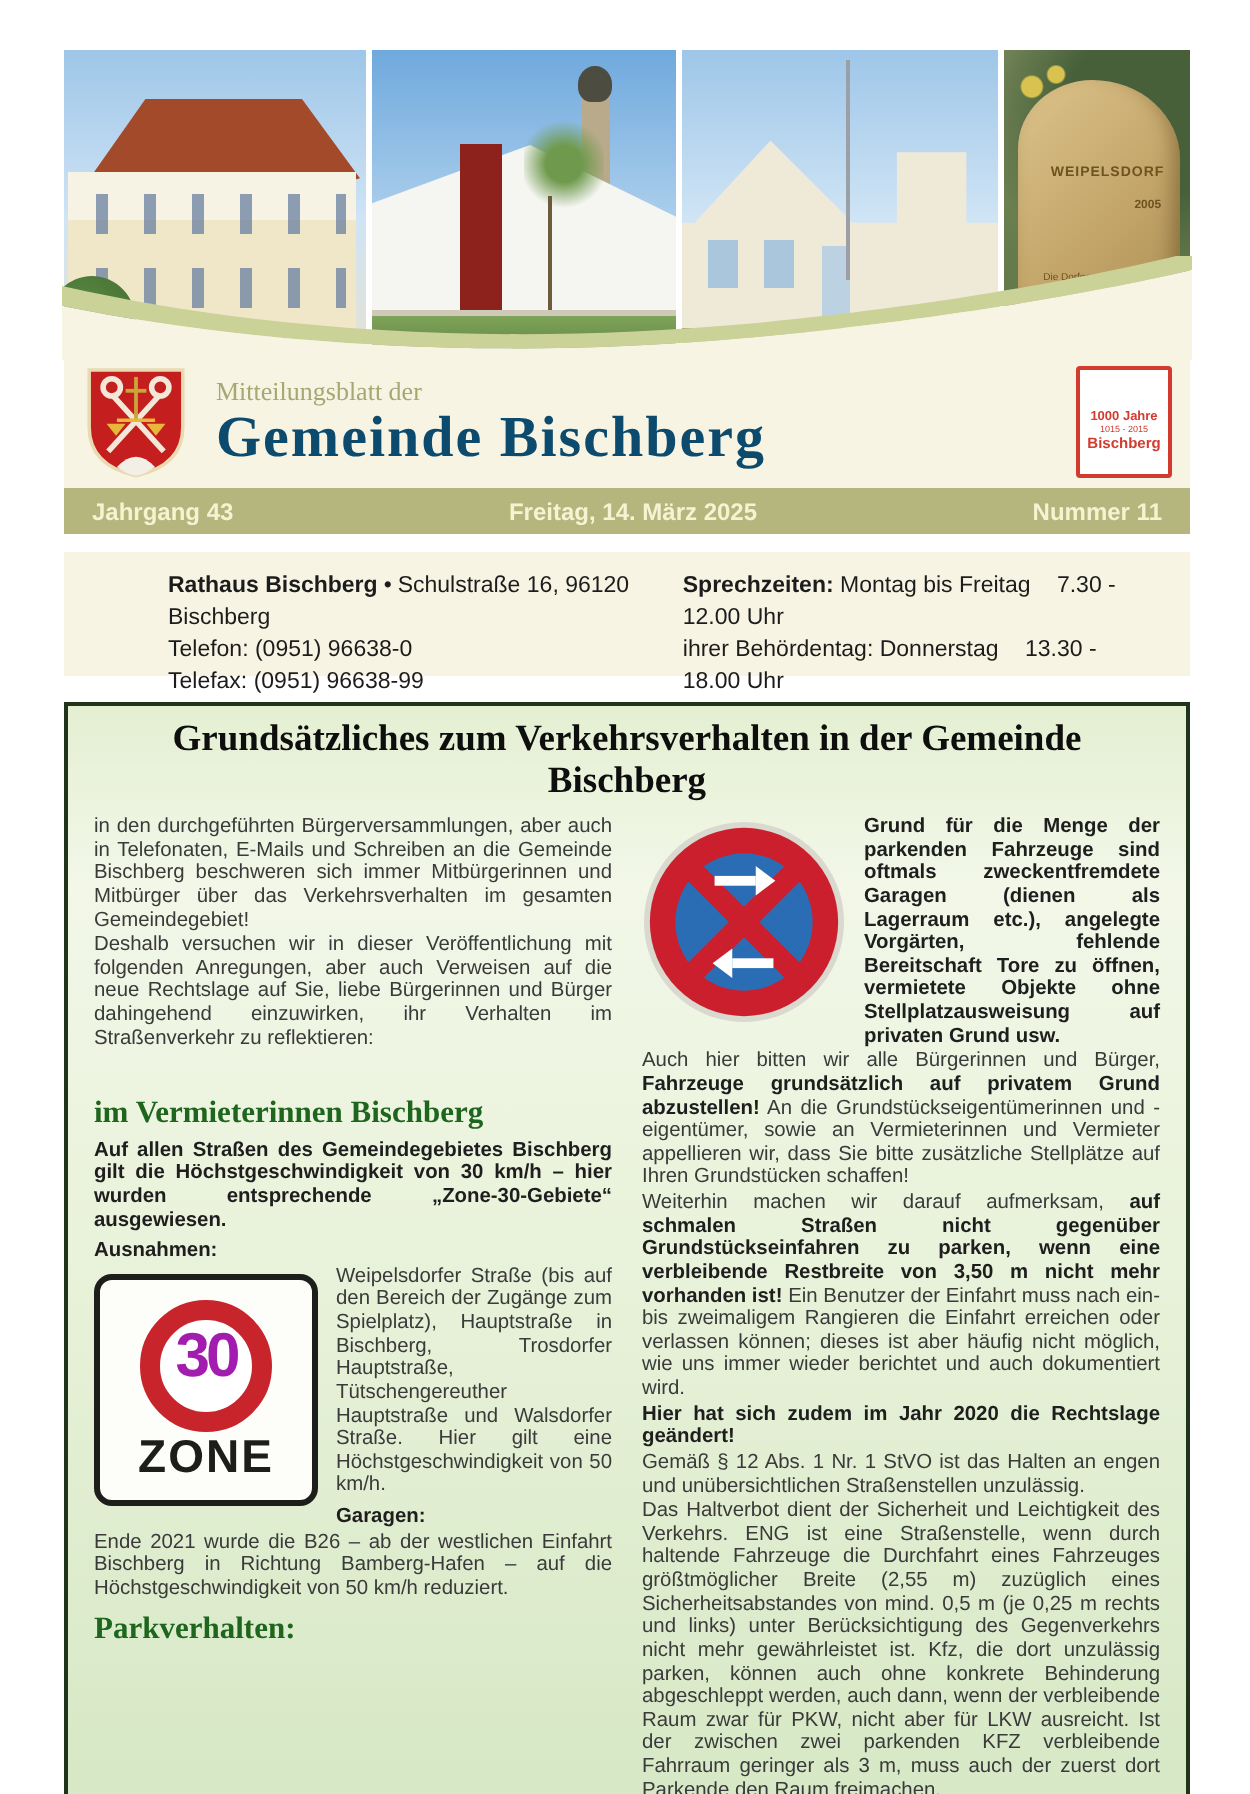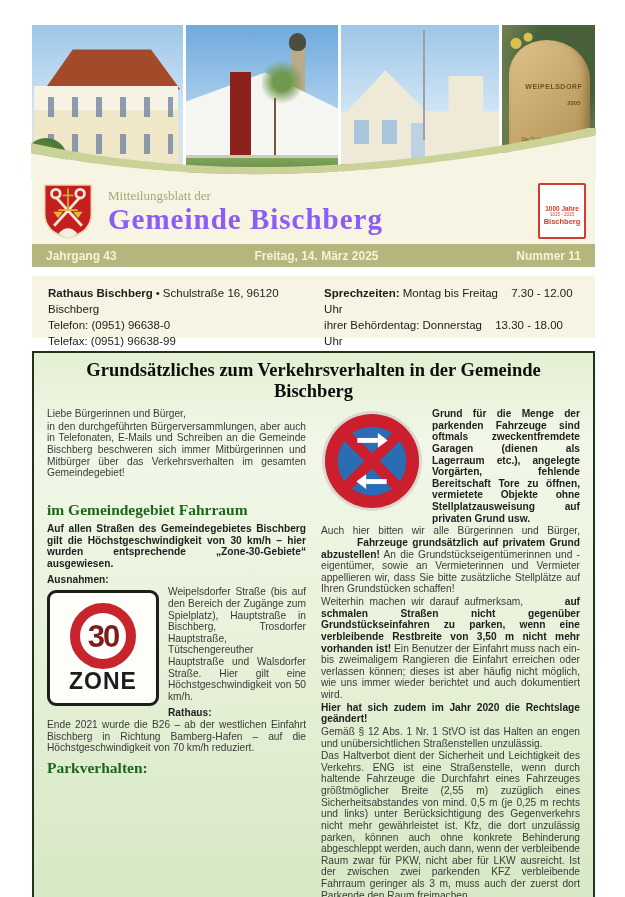--- a/index.html
+++ b/index.html
@@ -53,58 +53,58 @@
   .p4-l3 { top:72%; left:16%; font-size:5px; font-weight:normal; }
 
   .swoosh { position:absolute; left:-1px; right:-1px; bottom:-2px; height:52px; z-index:5; pointer-events:none; }
   .swoosh svg { width:100%; height:100%; display:block; }
 
   
   .masthead { background:#f7f4e3; height:66px; display:flex; align-items:center; position:relative; padding:0 8px 0 10px; }
   .coa { width:52px; height:58px; flex:0 0 auto; }
   .mast-text { margin-left:14px; }
   .kicker { font-family:"Liberation Serif", serif; font-size:13px; color:#a2a972; margin-bottom:0; }
-  .mast-title { font-family:"Liberation Serif", serif; font-weight:bold; font-size:29px; color:#8b5cf6; letter-spacing:1px; line-height:1.05; }
+  .mast-title { font-family:"Liberation Serif", serif; font-weight:bold; font-size:29px; color:#0c4a6e; letter-spacing:1px; line-height:1.05; }
   .jubilee { position:absolute; right:9px; top:5px; width:48px; height:56px; background:#fff; border:2px solid #d23b2e; border-radius:2px;
       display:flex; flex-direction:column; align-items:center; justify-content:space-between; padding:20px 1px; }
   .jub-top { color:#d23b2e; font-weight:bold; font-size:6.5px; }
   .jub-years { color:#d23b2e; font-size:4.5px; }
   .jub-art { width:40px; height:22px; }
   .jub-bottom { color:#d23b2e; font-weight:bold; font-size:7.5px; }
 
   
   .issue-bar { background:#b5b57e; color:#f7f3d2; height:23px; display:flex; align-items:center; justify-content:space-between;
       padding:0 14px; font-size:12px; font-weight:bold; }
 
   
   .contact { background:#f7f4e3; margin-top:9px; height:62px; padding:9px 16px; display:flex; font-size:11.5px; color:#1c1c1c; line-height:1.4; }
-  .contact .c-left { width:52%; }
+  .contact .c-left { width:52%;margin-left:36px; }
   .contact .c-right { width:48%; }
   .contact b { font-weight:bold; }
   .sep { margin:0 3px; }
   .time { margin-left:10px; }
 
   
   .article { margin-top:13px; height:554px; border:2px solid #20331b; overflow:hidden;
       background:linear-gradient(180deg,#e4efd2 0%,#f2f7e8 16%,#e9f2da 50%,#d6e8c5 100%); padding:5px 13px 8px; }
   .a-title { font-family:"Liberation Serif", serif; font-weight:bold; font-size:18.5px; color:#0e0e0e; text-align:center; margin:2px 0 6px; }
   .cols { display:flex; gap:15px; }
   .col { flex:1 1 0; font-size:10.2px; line-height:1.14; color:#3a3a3a; text-align:justify; }
   .col p { margin:0 0 1px; }
-  .b { font-weight:bold; color:#1e1e1e;margin-left:36px; }
+  .b { font-weight:bold; color:#1e1e1e; }
   .lbl { font-weight:bold; color:#1e1e1e; margin-top:4px !important; }
   h2.green { font-family:"Liberation Serif", serif; font-weight:bold; font-size:15.5px; color:#1e651e; line-height:1.08; margin:7px 0 4px; text-align:left; }
   h2.green.tight { margin-top:6px; }
   .salutation { margin-bottom:0; }
 
   
   .zone-sign { width:112px; height:116px; background:#fdfdfa; border:3px solid #1d1d1b; border-radius:9px; float:left; margin:4px 9px 2px 0;
       display:flex; flex-direction:column; align-items:center; justify-content:center; }
-  .zone-circle { width:66px; height:66px; border:10px solid #c8242c; border-radius:50%; background:#fff; display:flex; align-items:center; justify-content:center;
-      font-weight:bold; font-size:31px; color:#7f1d1d; letter-spacing:-2px; }
+  .zone-circle { width:66px; height:66px; border:10px solid #c8242c; border-radius:50%; background:#fff; display:flex; justify-content:center;
+      font-weight:bold; font-size:31px; color:#a21caf; letter-spacing:-2px; }
   .zone-word { font-weight:bold; font-size:23px; color:#1d1d1b; letter-spacing:1px; margin-top:1px; line-height:1; }
 
   
   .nostop { width:102px; height:102px; float:left; margin:2px 9px 2px 0; }
   .nostop svg { width:100%; height:100%; display:block; }
 </style>
 </head>
 <body>
 
 <div class="page">
@@ -213,37 +213,37 @@
           <span class="time">13.30 - 18.00 Uhr</span>
         </div>
       </div>
     </div>
 
     <div class="article">
       <div class="a-title">Grundsätzliches zum Verkehrsverhalten in der Gemeinde Bischberg</div>
       <div class="cols">
 
         <div class="col">
-          <p class="salutation">Liebe Bürgerinnen und Bürger,</p>
           <p>in den durchgeführten Bürgerversammlungen, aber auch in Telefonaten, E-Mails und Schreiben an die Gemeinde Bischberg beschweren sich immer Mitbürgerinnen und Mitbürger über das Verkehrsverhalten im gesamten Gemeindegebiet!</p>
+          <p>Deshalb versuchen wir in dieser Veröffentlichung mit folgenden Anregungen, aber auch Verweisen auf die neue Rechtslage auf Sie, liebe Bürgerinnen und Bürger dahingehend einzuwirken, ihr Verhalten im Straßenverkehr zu reflektieren:</p>
           <h2 class="green">
             <br>
-            <span>im Gemeindegebiet Fahrraum</span>
+            <span>im Vermieterinnen Bischberg</span>
           </h2>
           <p class="b">Auf allen Straßen des Gemeindegebietes Bischberg gilt die Höchstgeschwindigkeit von 30 km/h – hier wurden entsprechende „Zone-30-Gebiete“ ausgewiesen.</p>
           <p class="lbl">Ausnahmen:</p>
           <div class="zone-sign">
             <div class="zone-circle">
               <span>30</span>
             </div>
             <div class="zone-word">ZONE</div>
           </div>
           <p>Weipelsdorfer Straße (bis auf den Bereich der Zugänge zum Spielplatz), Hauptstraße in Bischberg, Trosdorfer Hauptstraße, Tütschengereuther Hauptstraße und Walsdorfer Straße. Hier gilt eine Höchstgeschwindigkeit von 50 km/h.</p>
-          <p class="lbl">Rathaus:</p>
-          <p>Ende 2021 wurde die B26 – ab der westlichen Einfahrt Bischberg in Richtung Bamberg-Hafen – auf die Höchstgeschwindigkeit von 70 km/h reduziert.</p>
+          <p class="lbl">Garagen:</p>
+          <p>Ende 2021 wurde die B26 – ab der westlichen Einfahrt Bischberg in Richtung Bamberg-Hafen – auf die Höchstgeschwindigkeit von 50 km/h reduziert.</p>
           <h2 class="green tight">Parkverhalten:</h2>
 
         </div>
 
         <div class="col">
           <div class="nostop">
             <svg viewBox="0 0 104 104">
               <circle cx="52" cy="52" r="51" fill="#d9d9d0"></circle>
               <circle cx="52" cy="52" r="48" fill="#cc1f2d"></circle>
               <circle cx="52" cy="52" r="35" fill="#2a6db5"></circle>

